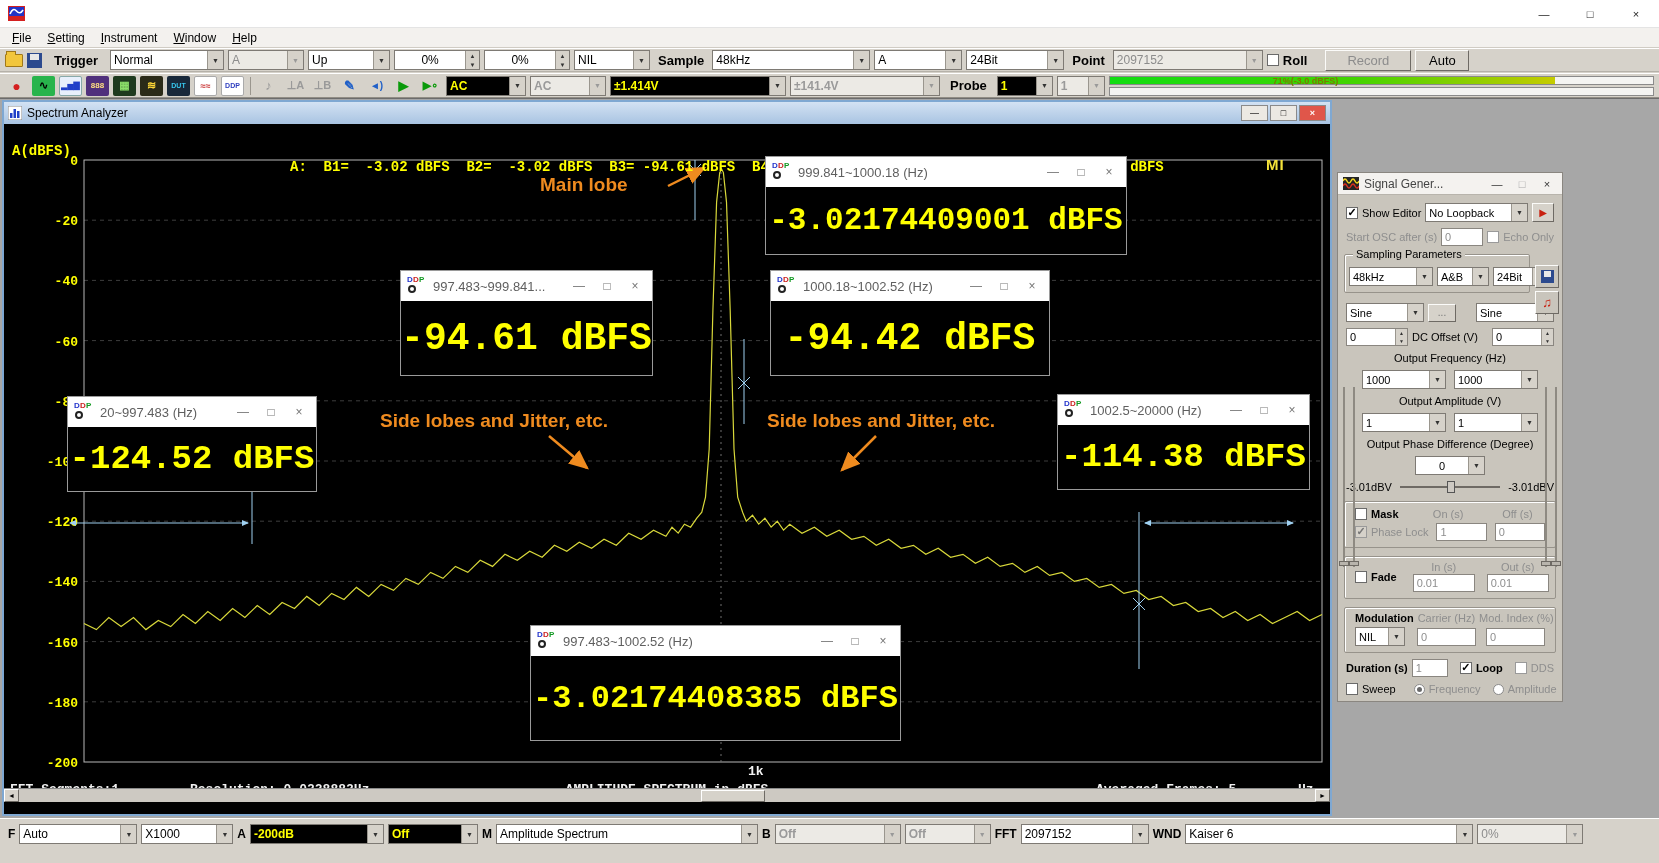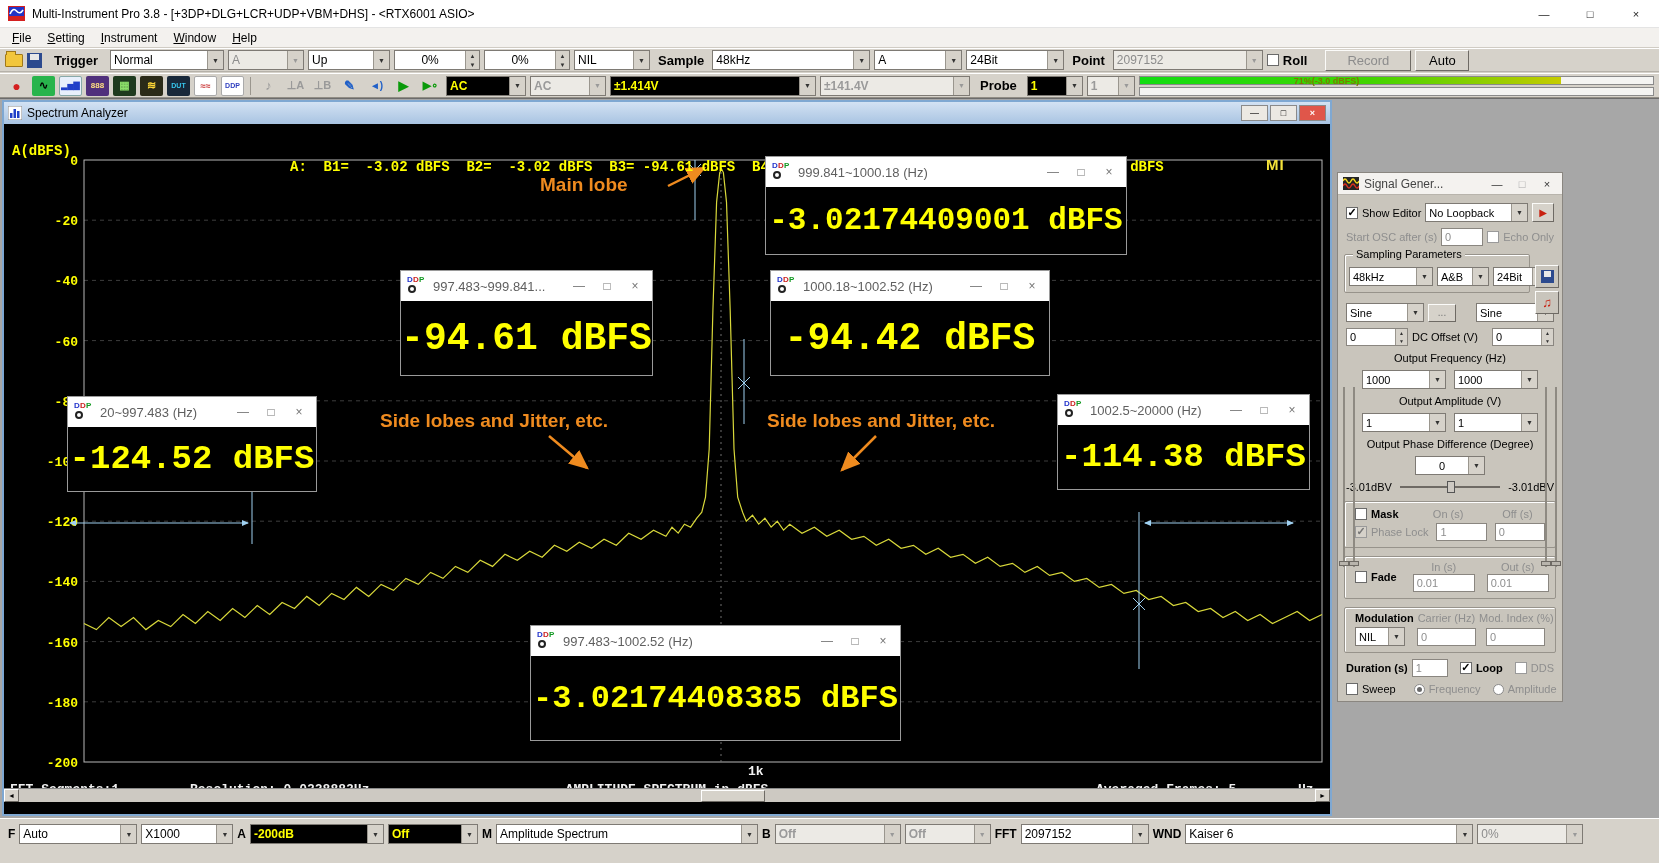--- a/index.html
+++ b/index.html
@@ -117,21 +117,20 @@
 </style>
 </head>
 <body>
 
 <div class="titlebar">
   <svg class="app-icon" viewBox="0 0 17 15">
       <rect x="0" y="0" width="17" height="15" fill="#d42020"></rect>
       <rect x="1" y="1" width="15" height="9" fill="#2034c8"></rect>
       <path d="M2 8 Q5 1 8.5 5 T15 4" stroke="#fff" stroke-width="1.6" fill="none"></path>
     </svg>
-  <span class="title-text">Multi-Instrument Pro 3.8  -  [+3DP+DLG+LCR+UDP+VBM+DHS]  -  &lt;RTX6001 ASIO&gt;</span>
   <div class="win-btns">
     <span class="win-btn">—</span>
     <span class="win-btn">□</span>
     <span class="win-btn">×</span>
   </div>
 </div>
 
 <div class="menubar">
   <span class="menu-item">File</span>
   <span class="menu-item">Setting</span>
@@ -217,21 +216,21 @@
   <span class="ticon" style="color:#0a9a0a;font-size:13px">▶</span>
   <span class="ticon" style="color:#0a9a0a;font-size:11px">▶∘</span>
   <div class="combo dark" style="width:80px">
       <span class="ct">AC</span>
       <span class="ca"></span>
     </div>
   <div class="combo dark dis" style="width:76px">
       <span class="ct">AC</span>
       <span class="ca"></span>
     </div>
-  <div class="combo dark" style="width:206px">
+  <div class="combo dark" style="width:176px">
       <span class="ct">±1.414V</span>
       <span class="ca"></span>
     </div>
   <div class="combo dark dis" style="width:150px">
       <span class="ct">±141.4V</span>
       <span class="ca"></span>
     </div>
   <span class="tlabel" style="margin:0 6px">Probe</span>
   <div class="combo dark" style="width:56px">
       <span class="ct">1</span>

